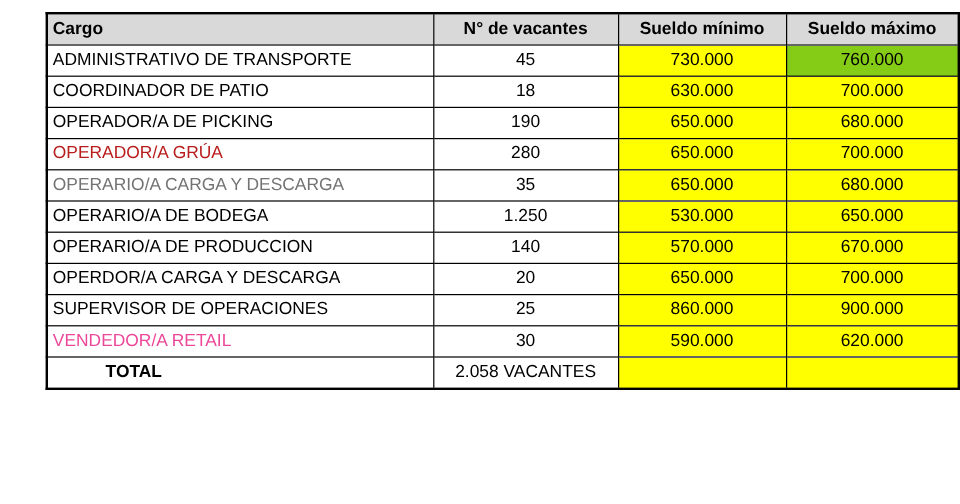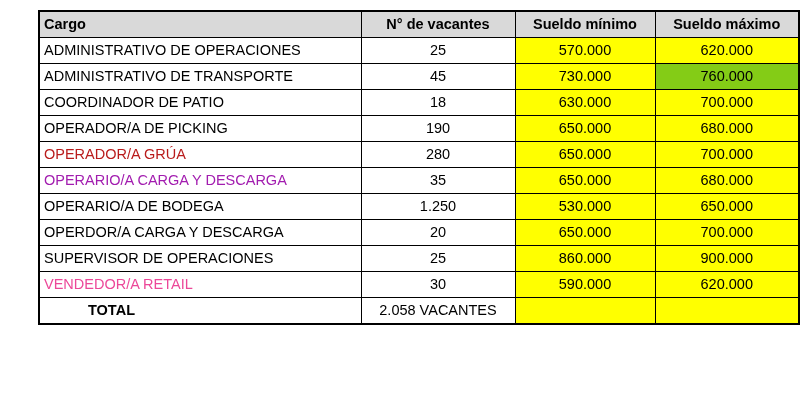--- a/index.html
+++ b/index.html
@@ -90,26 +90,20 @@
     <thead>
       <tr>
         <th class="head-cargo" style="background: rgb(217, 217, 217); border-color: rgb(0, 0, 0); color: rgb(0, 0, 0);">Cargo</th>
         <th class="head-center" style="background: rgb(217, 217, 217); border-color: rgb(0, 0, 0); color: rgb(0, 0, 0);">N° de vacantes</th>
         <th class="head-center" style="background: rgb(217, 217, 217); border-color: rgb(0, 0, 0); color: rgb(0, 0, 0);">Sueldo mínimo</th>
         <th class="head-center" style="background: rgb(217, 217, 217); border-color: rgb(0, 0, 0); color: rgb(0, 0, 0);">Sueldo máximo</th>
       </tr>
     </thead>
     <tbody id="table-body">
         <tr>
-          <td class="cell-cargo" style="border-color: rgb(0, 0, 0); color: rgb(0, 0, 0);">ADMINISTRATIVO DE OPERACIONES</td>
-          <td class="cell-num" style="border-color: rgb(0, 0, 0); color: rgb(0, 0, 0);">25</td>
-          <td class="cell-salary" style="background: rgb(255, 255, 0); border-color: rgb(0, 0, 0); color: rgb(0, 0, 0);">570.000</td>
-          <td class="cell-salary" style="background: rgb(255, 255, 0); border-color: rgb(0, 0, 0); color: rgb(0, 0, 0);">620.000</td>
-        </tr>
-        <tr>
           <td class="cell-cargo" style="border-color: rgb(0, 0, 0); color: rgb(0, 0, 0);">ADMINISTRATIVO DE TRANSPORTE</td>
           <td class="cell-num" style="border-color: rgb(0, 0, 0); color: rgb(0, 0, 0);">45</td>
           <td class="cell-salary" style="background: rgb(255, 255, 0); border-color: rgb(0, 0, 0); color: rgb(0, 0, 0);">730.000</td>
           <td class="cell-salary" style="background: #84cc16; border-color: rgb(0, 0, 0); color: rgb(0, 0, 0);">760.000</td>
         </tr>
         <tr>
           <td class="cell-cargo" style="border-color: rgb(0, 0, 0); color: rgb(0, 0, 0);">COORDINADOR DE PATIO</td>
           <td class="cell-num" style="border-color: rgb(0, 0, 0); color: rgb(0, 0, 0);">18</td>
           <td class="cell-salary" style="background: rgb(255, 255, 0); border-color: rgb(0, 0, 0); color: rgb(0, 0, 0);">630.000</td>
           <td class="cell-salary" style="background: rgb(255, 255, 0); border-color: rgb(0, 0, 0); color: rgb(0, 0, 0);">700.000</td>
@@ -120,30 +114,36 @@
           <td class="cell-salary" style="background: rgb(255, 255, 0); border-color: rgb(0, 0, 0); color: rgb(0, 0, 0);">650.000</td>
           <td class="cell-salary" style="background: rgb(255, 255, 0); border-color: rgb(0, 0, 0); color: rgb(0, 0, 0);">680.000</td>
         </tr>
         <tr>
           <td class="cell-cargo" style="border-color: rgb(0, 0, 0); color: #b91c1c;">OPERADOR/A GRÚA</td>
           <td class="cell-num" style="border-color: rgb(0, 0, 0); color: rgb(0, 0, 0);">280</td>
           <td class="cell-salary" style="background: rgb(255, 255, 0); border-color: rgb(0, 0, 0); color: rgb(0, 0, 0);">650.000</td>
           <td class="cell-salary" style="background: rgb(255, 255, 0); border-color: rgb(0, 0, 0); color: rgb(0, 0, 0);">700.000</td>
         </tr>
         <tr>
-          <td class="cell-cargo" style="border-color: rgb(0, 0, 0); color: #a21caf;">OPERARIO/A CARGA Y DESCARGA</td>
+          <td class="cell-cargo" style="border-color: rgb(0, 0, 0); color: #737373;">OPERARIO/A CARGA Y DESCARGA</td>
           <td class="cell-num" style="border-color: rgb(0, 0, 0); color: rgb(0, 0, 0);">35</td>
           <td class="cell-salary" style="background: rgb(255, 255, 0); border-color: rgb(0, 0, 0); color: rgb(0, 0, 0);">650.000</td>
           <td class="cell-salary" style="background: rgb(255, 255, 0); border-color: rgb(0, 0, 0); color: rgb(0, 0, 0);">680.000</td>
         </tr>
         <tr>
           <td class="cell-cargo" style="border-color: rgb(0, 0, 0); color: rgb(0, 0, 0);">OPERARIO/A DE BODEGA</td>
           <td class="cell-num" style="border-color: rgb(0, 0, 0); color: rgb(0, 0, 0);">1.250</td>
           <td class="cell-salary" style="background: rgb(255, 255, 0); border-color: rgb(0, 0, 0); color: rgb(0, 0, 0);">530.000</td>
           <td class="cell-salary" style="background: rgb(255, 255, 0); border-color: rgb(0, 0, 0); color: rgb(0, 0, 0);">650.000</td>
+        </tr>
+        <tr>
+          <td class="cell-cargo" style="border-color: rgb(0, 0, 0); color: rgb(0, 0, 0);">OPERARIO/A DE PRODUCCION</td>
+          <td class="cell-num" style="border-color: rgb(0, 0, 0); color: rgb(0, 0, 0);">140</td>
+          <td class="cell-salary" style="background: rgb(255, 255, 0); border-color: rgb(0, 0, 0); color: rgb(0, 0, 0);">570.000</td>
+          <td class="cell-salary" style="background: rgb(255, 255, 0); border-color: rgb(0, 0, 0); color: rgb(0, 0, 0);">670.000</td>
         </tr>
         <tr>
           <td class="cell-cargo" style="border-color: rgb(0, 0, 0); color: rgb(0, 0, 0);">OPERDOR/A CARGA Y DESCARGA</td>
           <td class="cell-num" style="border-color: rgb(0, 0, 0); color: rgb(0, 0, 0);">20</td>
           <td class="cell-salary" style="background: rgb(255, 255, 0); border-color: rgb(0, 0, 0); color: rgb(0, 0, 0);">650.000</td>
           <td class="cell-salary" style="background: rgb(255, 255, 0); border-color: rgb(0, 0, 0); color: rgb(0, 0, 0);">700.000</td>
         </tr>
         <tr>
           <td class="cell-cargo" style="border-color: rgb(0, 0, 0); color: rgb(0, 0, 0);">SUPERVISOR DE OPERACIONES</td>
           <td class="cell-num" style="border-color: rgb(0, 0, 0); color: rgb(0, 0, 0);">25</td>

